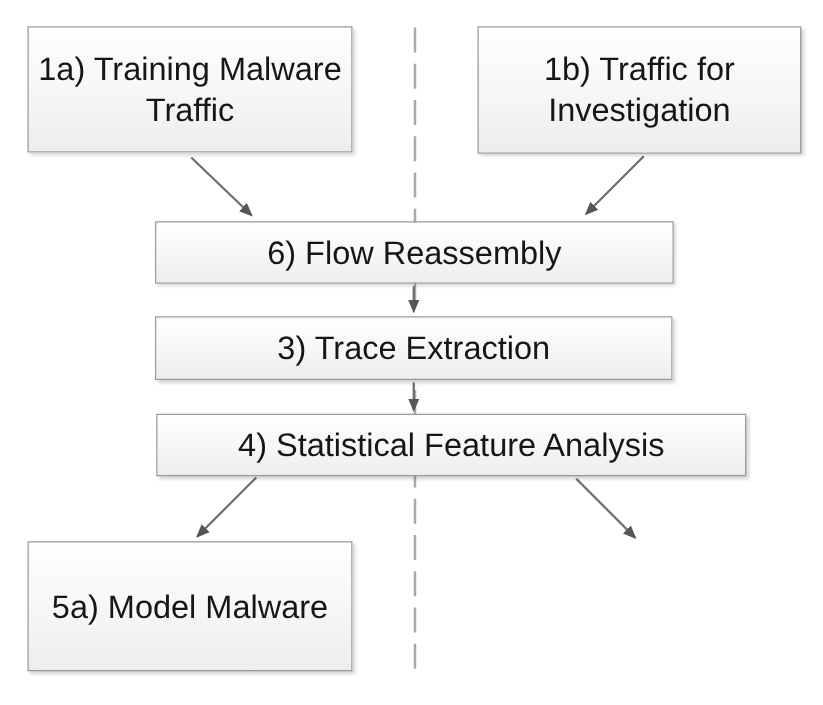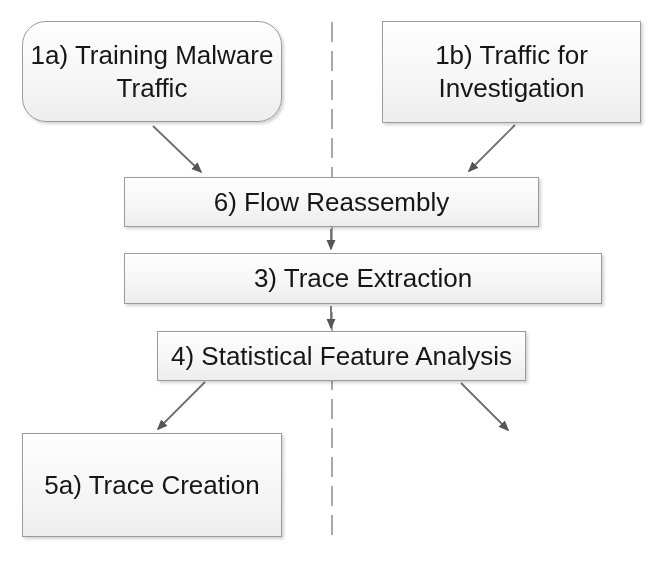--- a/index.html
+++ b/index.html
@@ -35,25 +35,25 @@
     text-align: center;
   }
   .node-label {
     display: block;
     color: #161616;
     font-size: 26px;
     line-height: 33px;
     padding: 0 6px;
   }
   
-  #n1a { left: 22px;  top: 21px;  width: 260px; height: 101px; border-radius: 24px; }
+  #n1a { left: 22px;  top: 21px;  width: 260px; height: 101px; }
   #n1b { left: 382px; top: 21px;  width: 259px; height: 102px; }
   #n2  { left: 124px; top: 177px; width: 415px; height: 50px;  }
-  #n3  { left: 124px; top: 253px; width: 478px; height: 51px;  }
-  #n4  { left: 125px; top: 331px; width: 369px; height: 50px; margin-left: 32px;  }
+  #n3  { left: 124px; top: 253px; width: 414px; height: 51px;  }
+  #n4  { left: 125px; top: 331px; width: 472px; height: 50px;  }
   #n5a { left: 22px;  top: 433px; width: 260px; height: 104px; }
   #n5b { left: 382px; top: 434px; width: 259px; height: 103px; }
 </style>
 </head>
 <body>
 
 <div class="canvas">
 
   <svg class="edges" viewBox="0 0 658 564">
     <defs>
@@ -86,17 +86,17 @@
 
   <div class="node" id="n3">
     <span class="node-label">3) Trace Extraction</span>
   </div>
 
   <div class="node" id="n4">
     <span class="node-label">4) Statistical Feature Analysis</span>
   </div>
 
   <div class="node" id="n5a">
-    <span class="node-label">5a) Trace Creation</span>
+    <span class="node-label">5a) Model Malware</span>
   </div>
 
 
 </div>
 
 </body></html>

